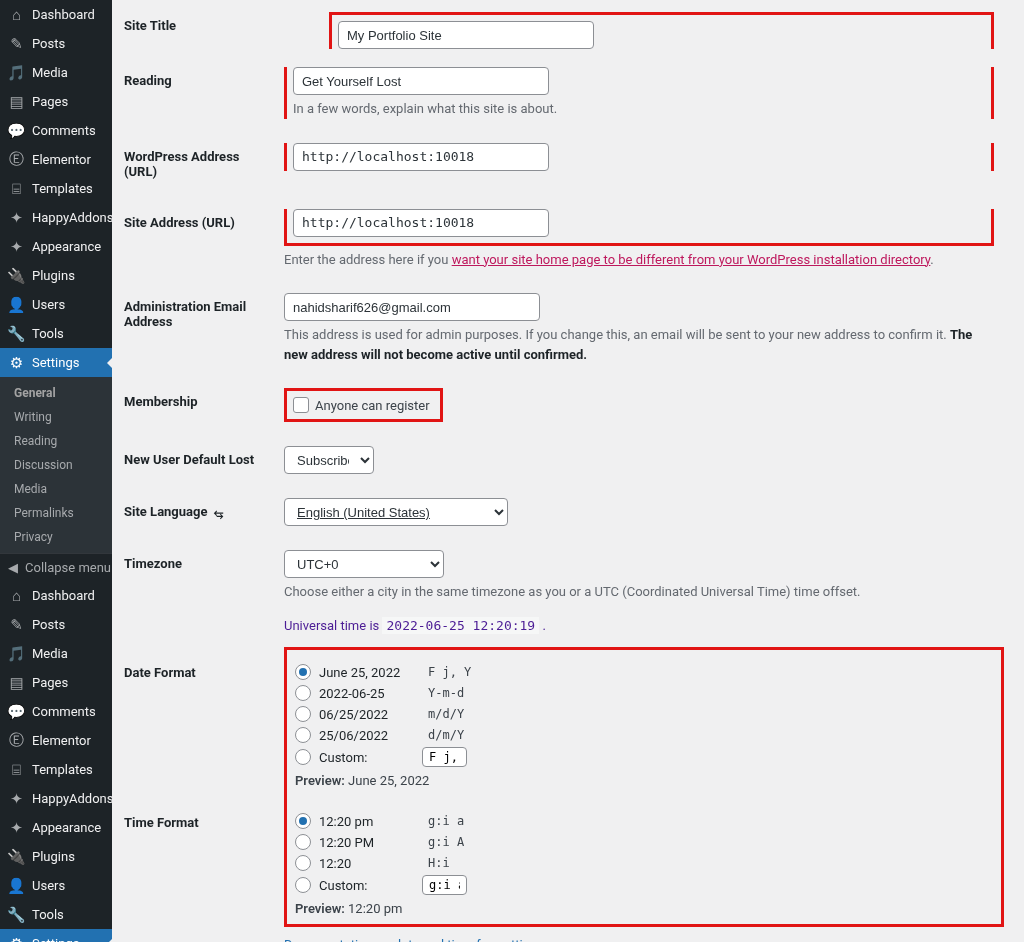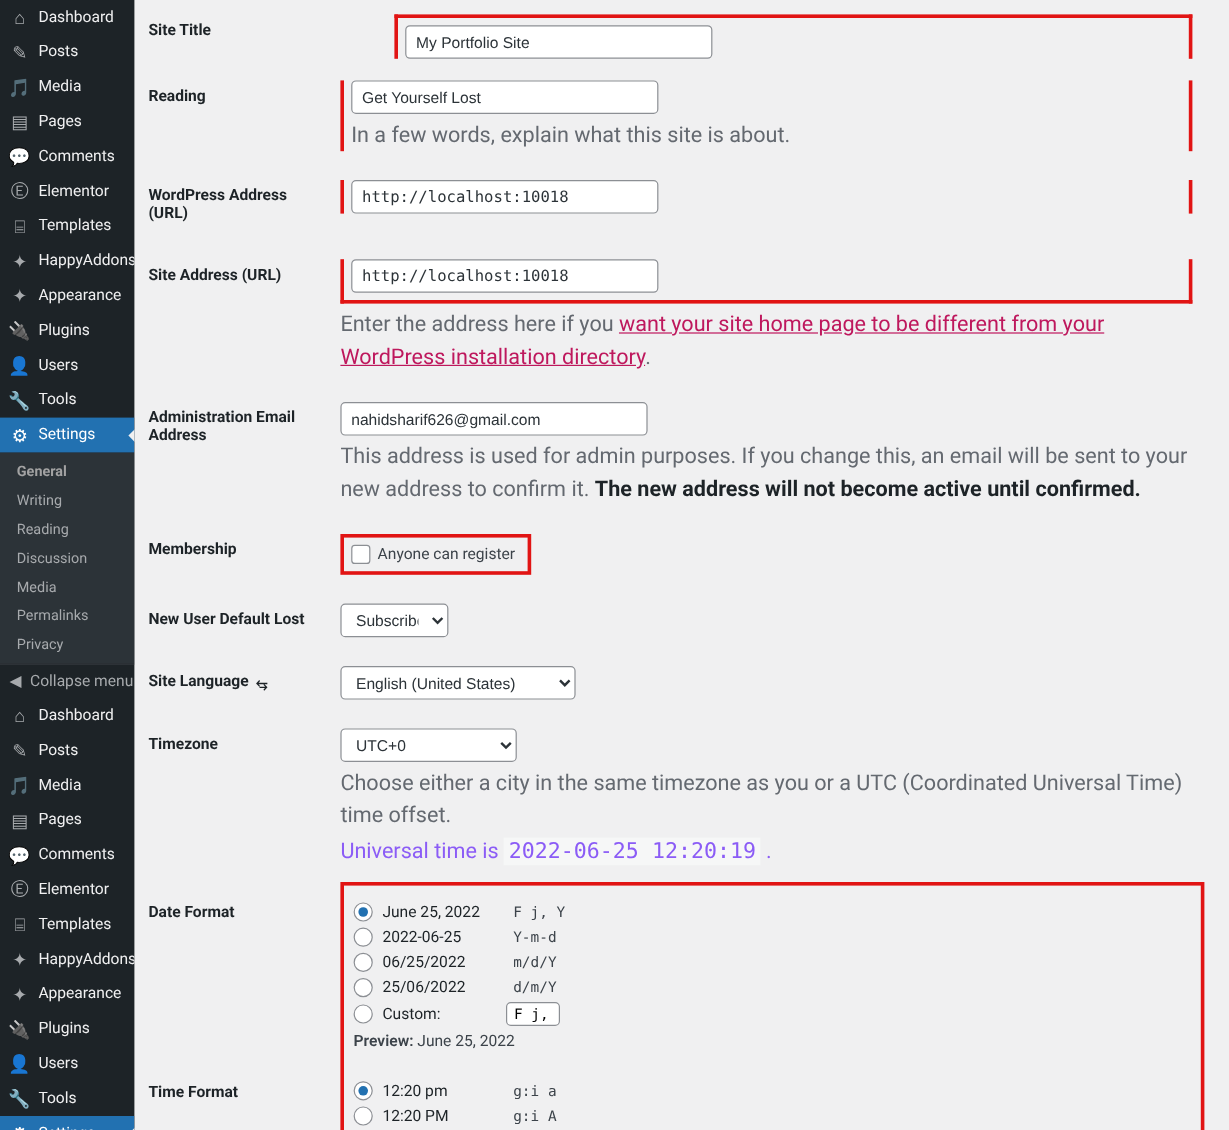--- a/index.html
+++ b/index.html
@@ -97,24 +97,24 @@
     border: 1px solid #8c8f94;
     border-radius: 4px;
     padding: 3px 8px;
     min-height: 28px;
     width: 256px;
     font-size: 13px;
     color: #2c3338;
   }
   input.code-font { font-family: Menlo, Consolas, monospace; font-size: 13px; }
   select.reg.small { width: 90px; }
-  select.reg.med { width: 147px; }
-  select.reg.lang { width: 196px; }
+  select.reg.med { width: 160px; }
+  select.reg.lang { width: 224px; text-decoration: underline; }
   .description {
-    font-size: 18px;
+    font-size: 13px;
     color: #646970;
     margin-top: 4px;
     line-height: 1.5;
   }
   .description a { color: #be185d; text-decoration: underline; cursor:pointer;}
   .description strong { color: #1d2327; }
   .check-row { display:flex; align-items:center; gap:6px; }
   .check-row input[type="checkbox"] {
     width: 16px; height: 16px; border:1px solid #8c8f94; border-radius:3px; background:#fff; appearance:none;
   }
@@ -364,21 +364,21 @@
         </td>
       </tr>
 
       <tr>
         <th>Timezone</th>
         <td>
           <select class="reg med">
             <option>UTC+0</option>
           </select>
           <p class="description">Choose either a city in the same timezone as you or a UTC (Coordinated Universal Time) time offset.</p>
-          <p class="description" style="margin-top:3px; color:#8b5cf6;">
+          <p class="description" style="margin-top:14px; color:#4c1d95;">
             <span>Universal time is </span><span class="utc">2022-06-25 12:20:19</span> .
           </p>
         </td>
       </tr>
 
       <tr>
         <th>Date Format</th>
         <td rowspan="2" style="padding:0;">
           <div class="highlight-red" style="padding:10px 10px 8px 8px;">
             <div class="radio-list" id="date-list" style="margin-bottom:16px;">

